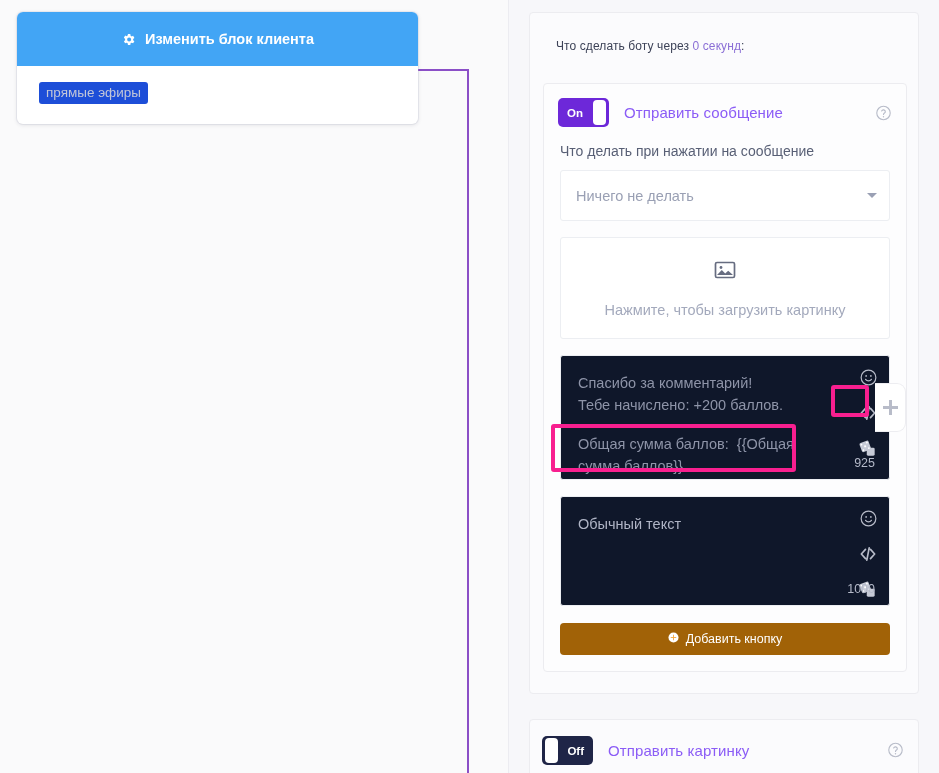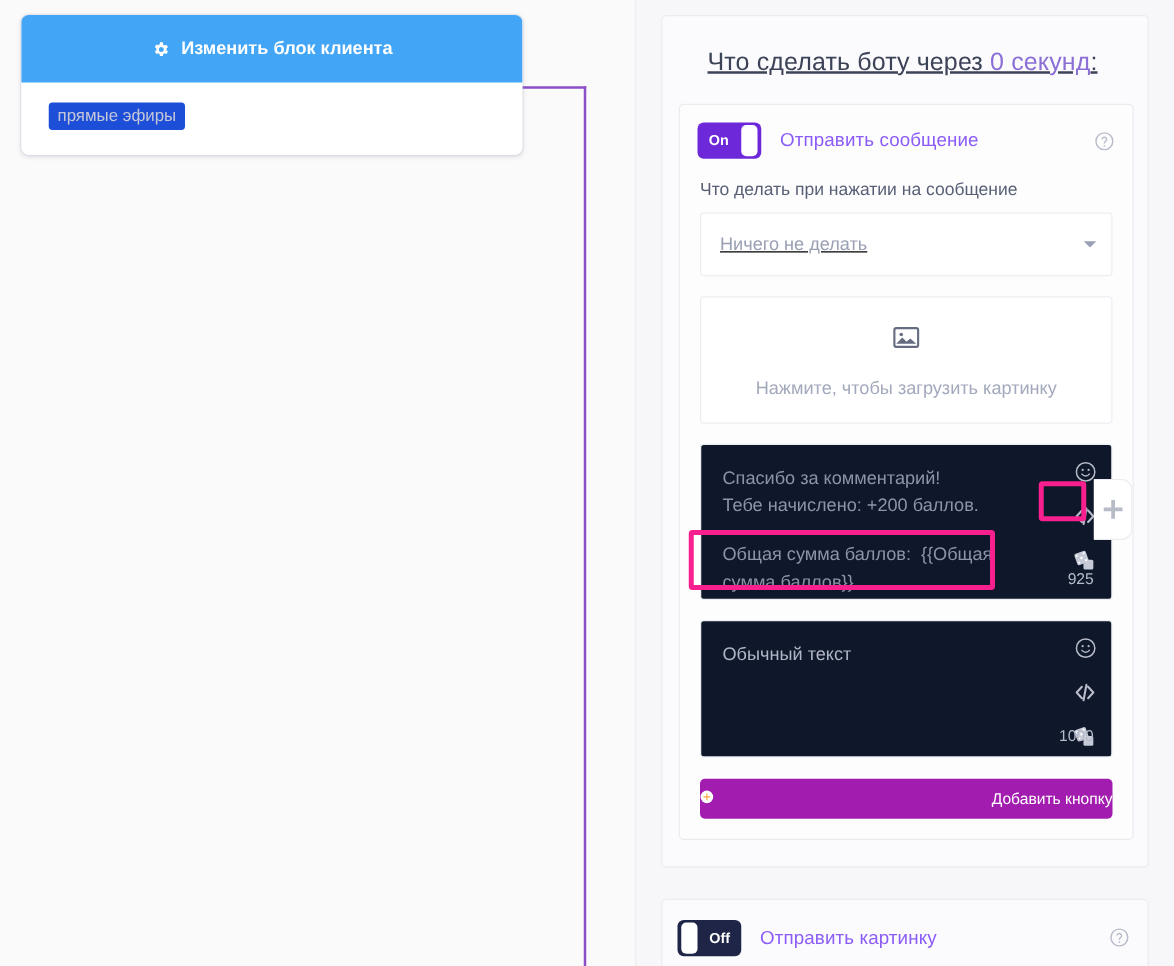--- a/index.html
+++ b/index.html
@@ -68,22 +68,22 @@
   .panel-card {
     position: absolute;
     background: #fbfbfd;
     border: 1px solid #ececf0;
     border-radius: 4px;
   }
   .card-main { left: 20px; top: 12px; width: 390px; height: 682px; }
   .card-secondary { left: 20px; top: 719px; width: 390px; height: 62px; }
 
   .panel-title {
-    position: absolute; left: 36px; top: 26px;
-    font-size: 20px; color: #3c4257; letter-spacing: .1px; text-decoration: underline;
+    position: absolute; left: 26px; top: 26px;
+    font-size: 12px; color: #3c4257; letter-spacing: .1px;
   }
   .panel-title .seconds { color: #8b6fd6; }
 
   .action-block {
     position: absolute; left: 13px; top: 70px; width: 364px;
     border: 1px solid #ececf0;
     border-radius: 4px;
     background: #fdfdfe;
     padding-bottom: 16px;
   }
@@ -121,21 +121,20 @@
 
   .field-label {
     font-size: 14px; color: #585f75; padding: 0 16px; margin-top: 2px;
   }
   .select-box {
     margin: 11px 16px 0 16px;
     height: 51px; border: 1px solid #eceef2; border-radius: 3px;
     background: #ffffff;
     display: flex; align-items: center; justify-content: space-between;
     padding: 0 12px 0 15px;
-    text-decoration: underline;
   }
   .select-value { font-size: 14.5px; color: #9aa0b4; }
   .caret {
     width: 0; height: 0;
     border-left: 5px solid transparent; border-right: 5px solid transparent;
     border-top: 5px solid #9aa0b4;
   }
 
   .upload-box {
     margin: 16px 16px 0 16px;
@@ -173,23 +172,23 @@
   }
   .tool-btn { width: 22px; height: 22px; display:flex; align-items:center; justify-content:center; }
   .char-count {
     position: absolute; right: 14px; bottom: 9px;
     font-size: 12.5px; color: #b5bac9;
   }
 
   .add-button {
     margin: 17px 16px 0 16px;
     height: 32px; border-radius: 4px;
-    background: #a21caf;
+    background: #a16207;
     color: #ffffff; font-size: 12.5px;
-    display: flex; align-items: center; justify-content: space-between; gap: 7px;
+    display: flex; align-items: center; justify-content: center; gap: 7px;
   }
 
   
   .hl {
     position: absolute;
     border: 4px solid #f81f8f;
     border-radius: 3px;
     pointer-events: none;
   }
   .hl-code { left: 831px; top: 385px; width: 38px; height: 32px; }

